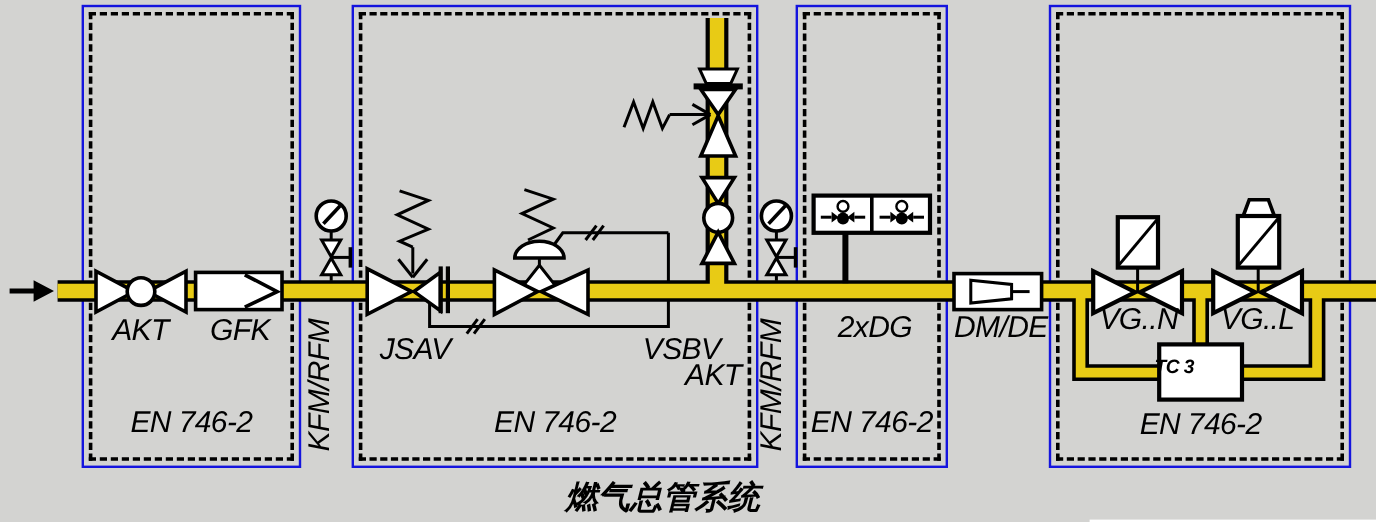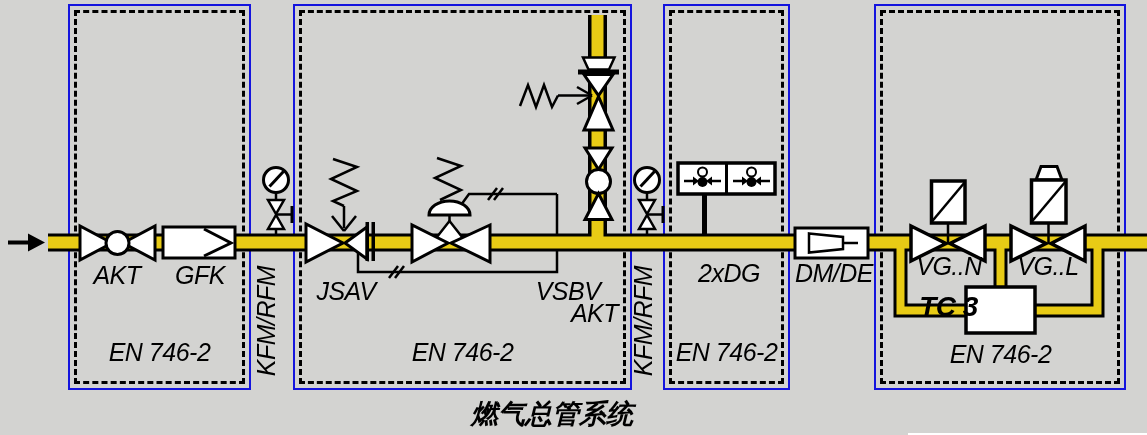--- a/index.html
+++ b/index.html
@@ -193,19 +193,19 @@
 
   <div class="lbl ctr rot" style="left:583px;top:308px;width:120px;height:26px;">KFM/RFM</div>
 
   <div class="lbl ctr" style="left:629px;top:260px;width:120px;margin-left:40px;">2xDG</div>
   <div class="lbl ctr" style="left:654px;top:339px;width:145px;">EN 746-2</div>
 
   <div class="lbl ctr" style="left:774px;top:260px;width:120px;">DM/DE</div>
 
   <div class="lbl ctr" style="left:889px;top:253px;width:120px;">VG..N</div>
   <div class="lbl ctr" style="left:988px;top:253px;width:120px;text-align:center;">VG..L</div>
-  <div class="lbl ctr bold" style="left:898px;top:294px;width:101px;font-size:28px;">TC 3</div>
+  <div class="lbl ctr bold" style="left:928px;top:294px;width:101px;font-size:16px;">TC 3</div>
   <div class="lbl ctr" style="left:928px;top:341px;width:145px;">EN 746-2</div>
 
   <div class="caption" style="left:471px;top:396px;">燃气总管系统</div>
 
   <div class="white-corner" style="left:908px;top:433px;width:239px;height:2px;"></div>
 </div>
 
 </body></html>

